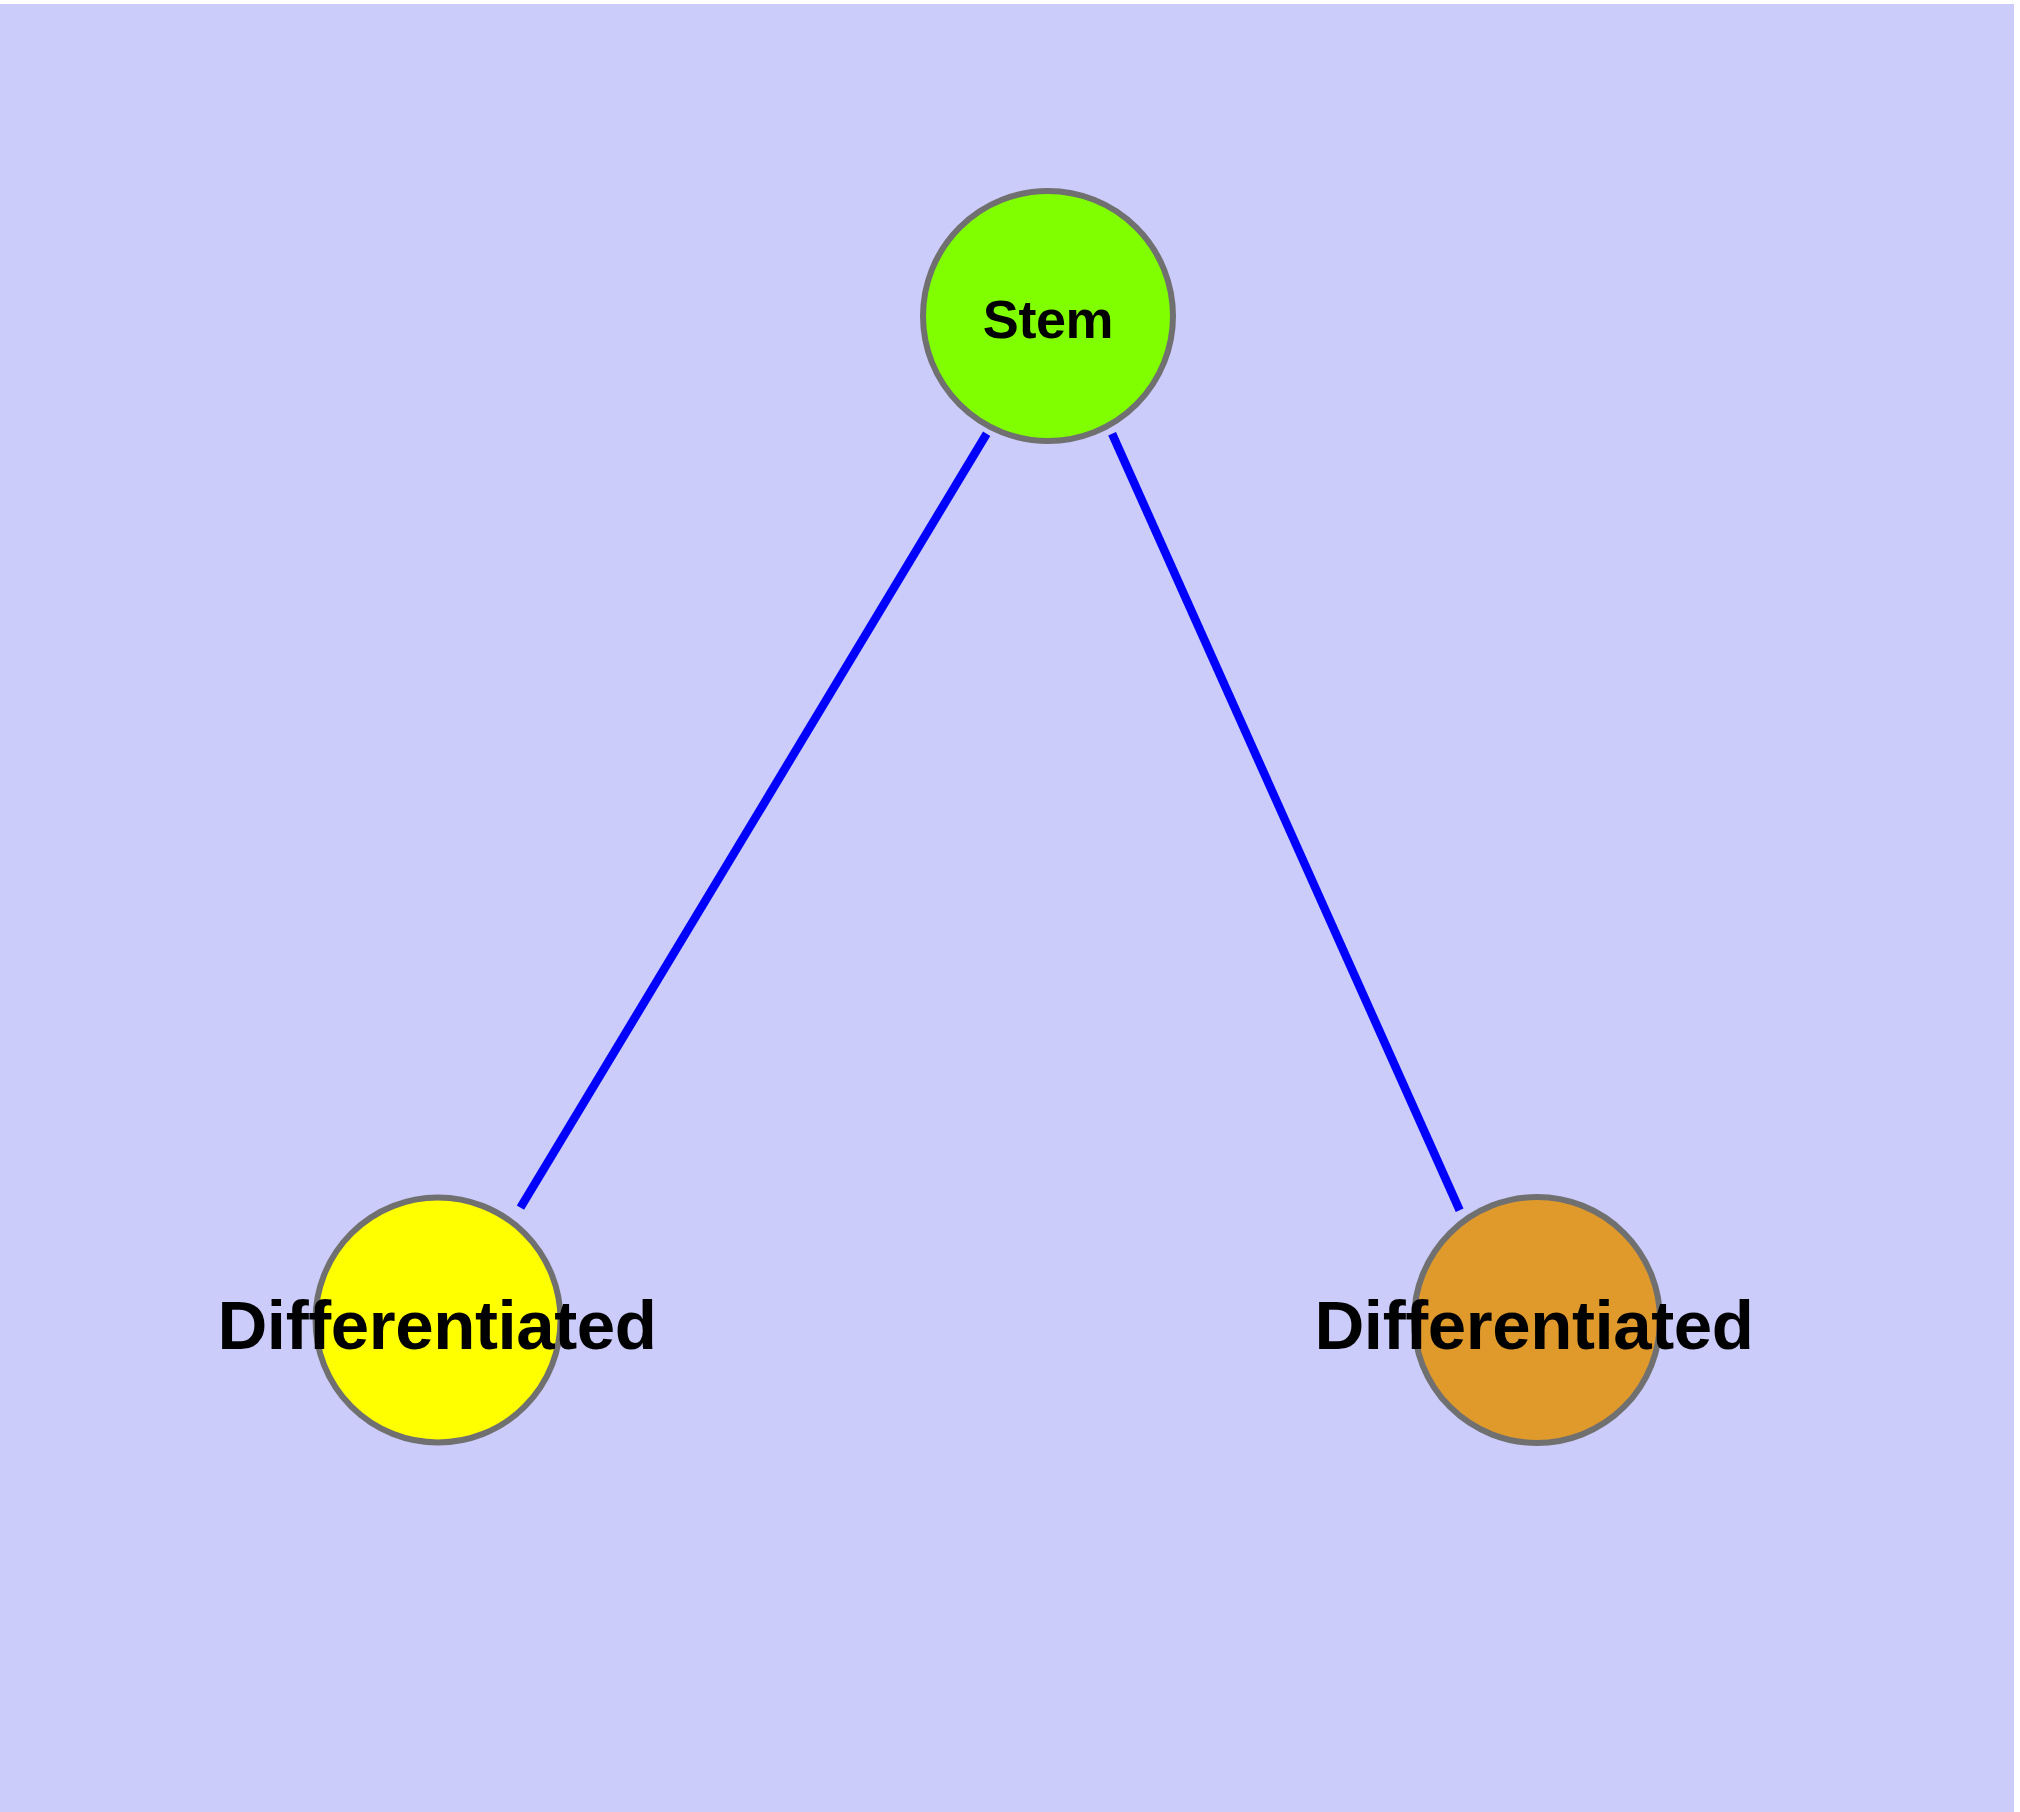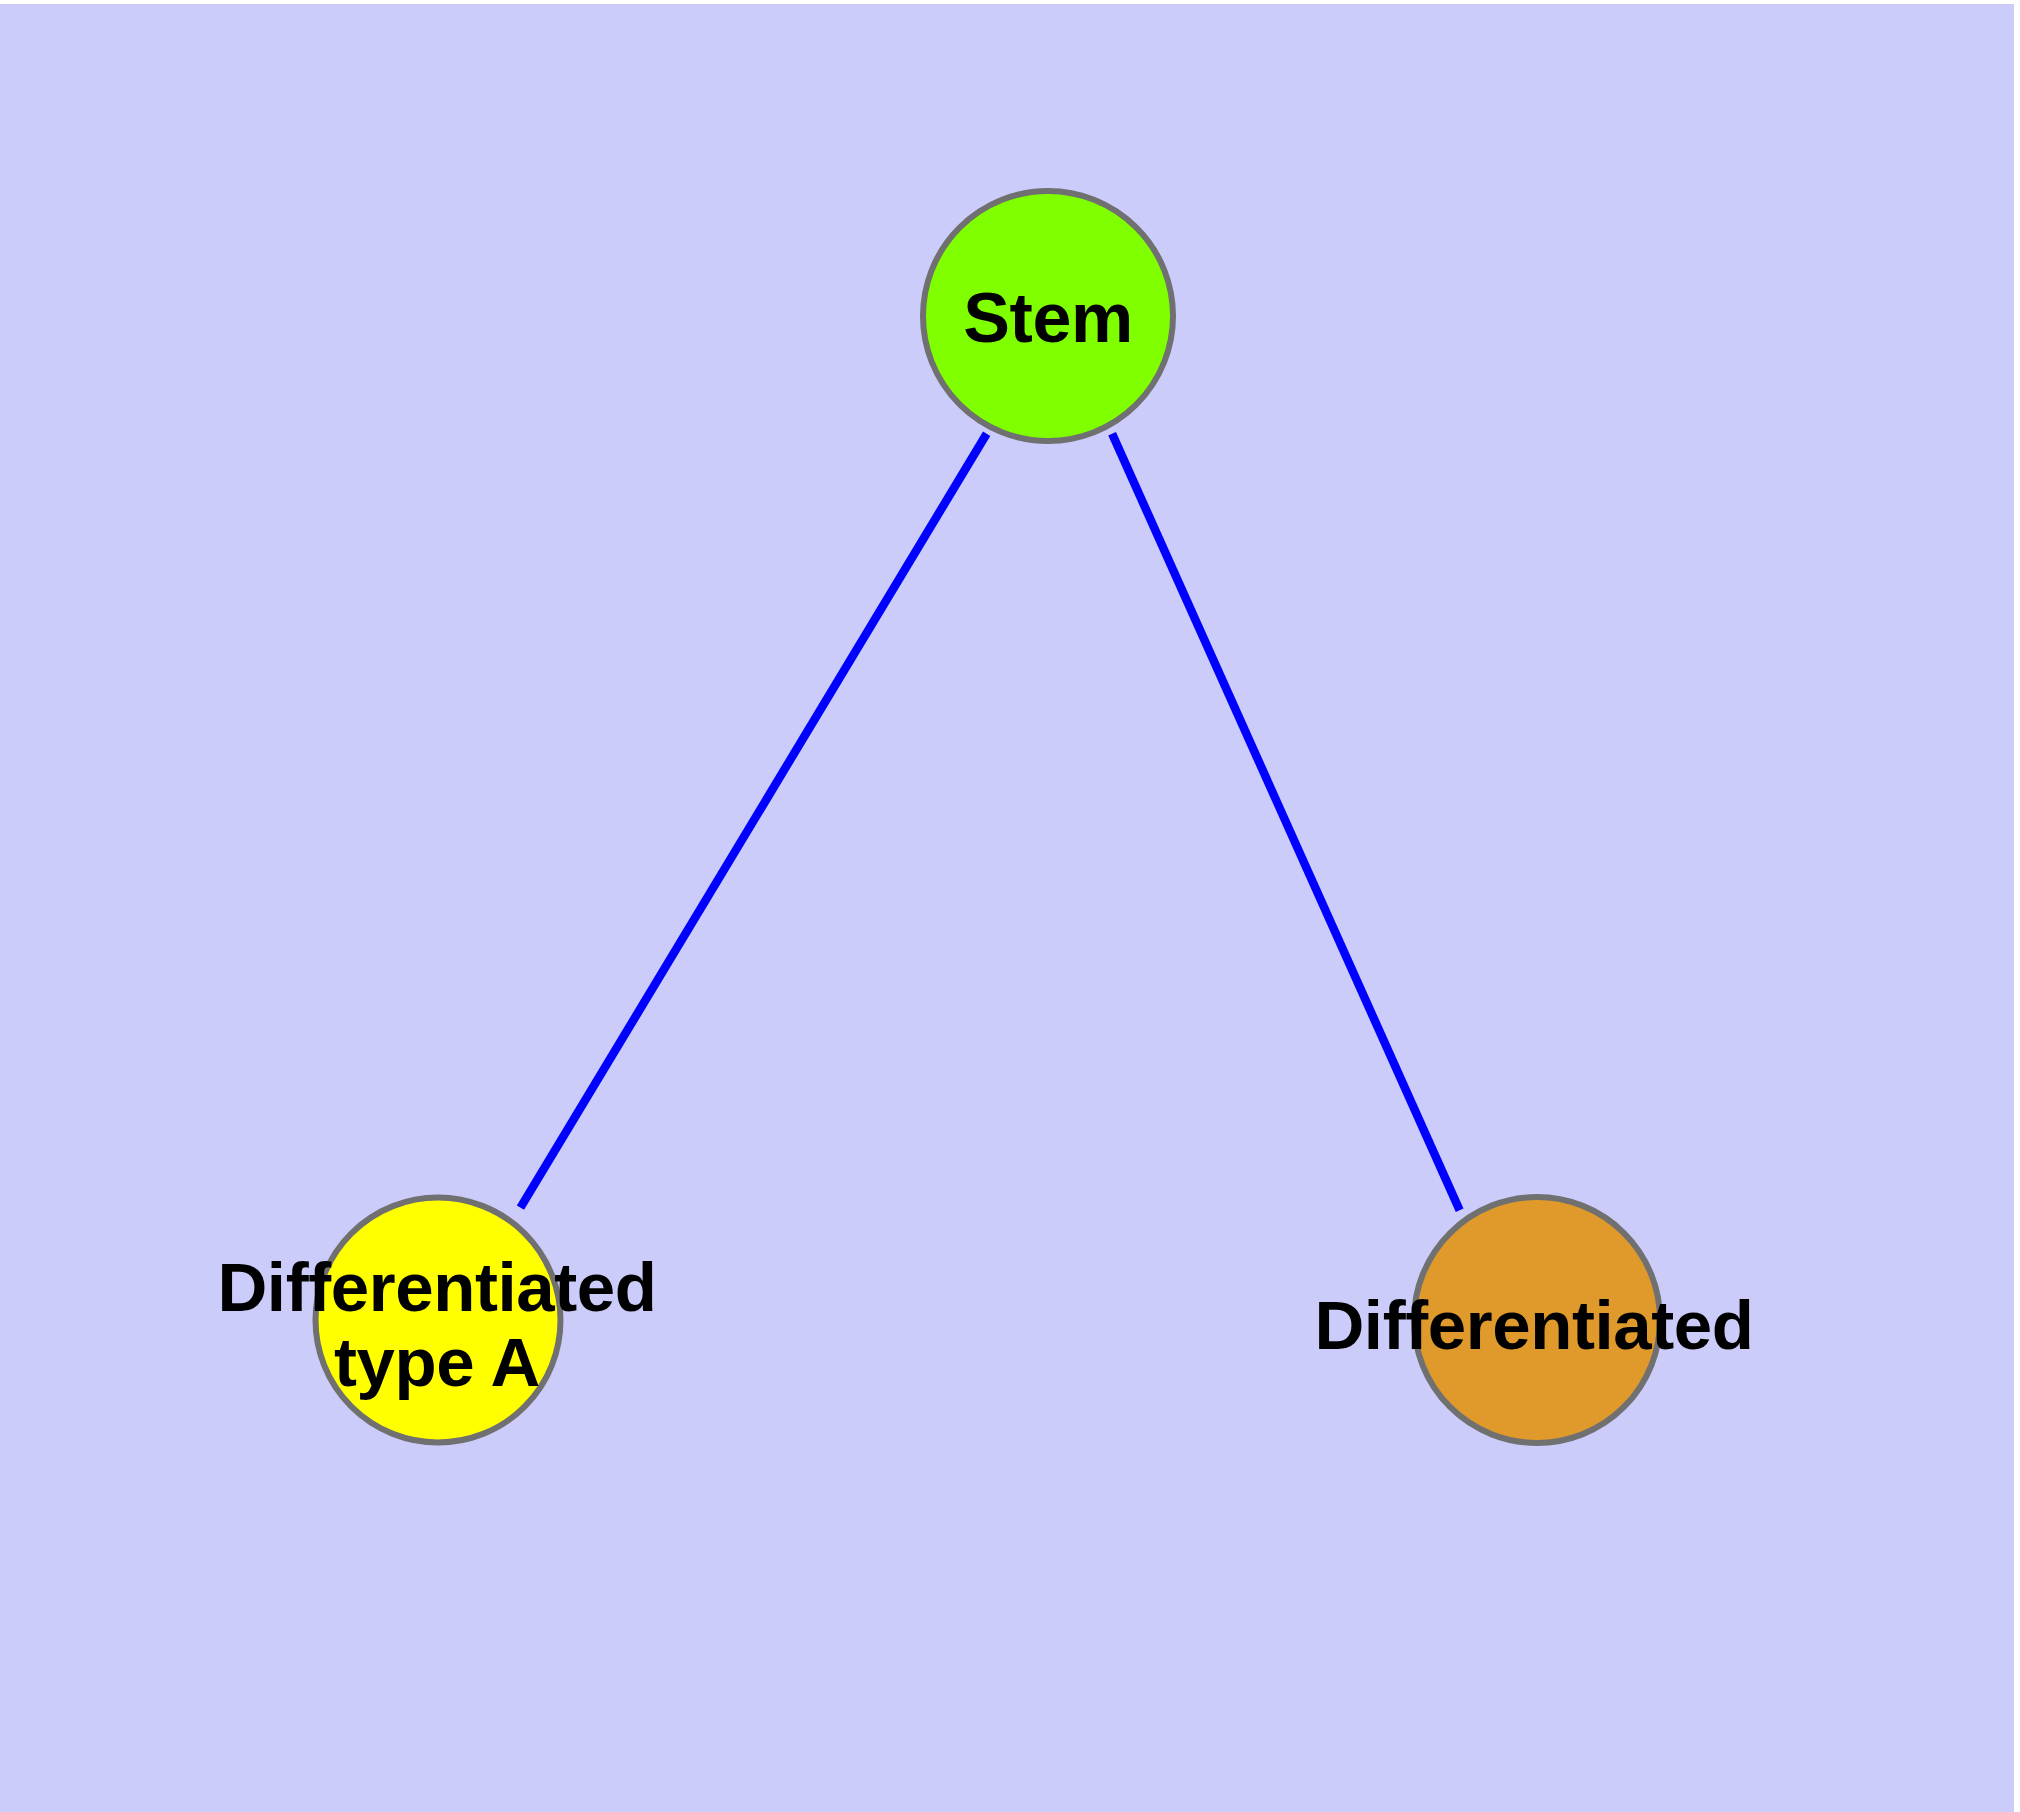--- a/index.html
+++ b/index.html
@@ -59,27 +59,26 @@
       <line x1="1164" y1="507" x2="614" y2="1420" stroke="#0000ff" stroke-width="10" stroke-linecap="butt"></line>
       <line x1="1312" y1="507" x2="1722" y2="1423" stroke="#0000ff" stroke-width="10" stroke-linecap="butt"></line>
     </svg>
 
     <div class="node" id="node-stem" style="left:1048px; top:312px; width:256px; height:256px; background:#7fff00;"></div>
 
     <div class="node" id="node-diff-a" style="left:438px; top:1316px; width:251px; height:251px; background:#ffff00;"></div>
 
     <div class="node" id="node-diff-b" style="left:1537px; top:1316px; width:252px; height:252px; background:#e09a2c;"></div>
 
-    <div class="node-label" id="label-stem" style="left:1048px; top:315px; font-size:70px;">
+    <div class="node-label" id="label-stem" style="left:1048px; top:315px; font-size:54px;">
       <span>Stem</span>
     </div>
 
     <div class="node-label" id="label-diff-a" style="left:437px; top:1322px; font-size:69px;">
       <div>Differentiated</div>
-      <div>type A</div>
     </div>
 
     <div class="node-label" id="label-diff-b" style="left:1534px; top:1322px; font-size:69px;">
       <div>Differentiated</div>
     </div>
 
   </div>
 </div>
 
 

